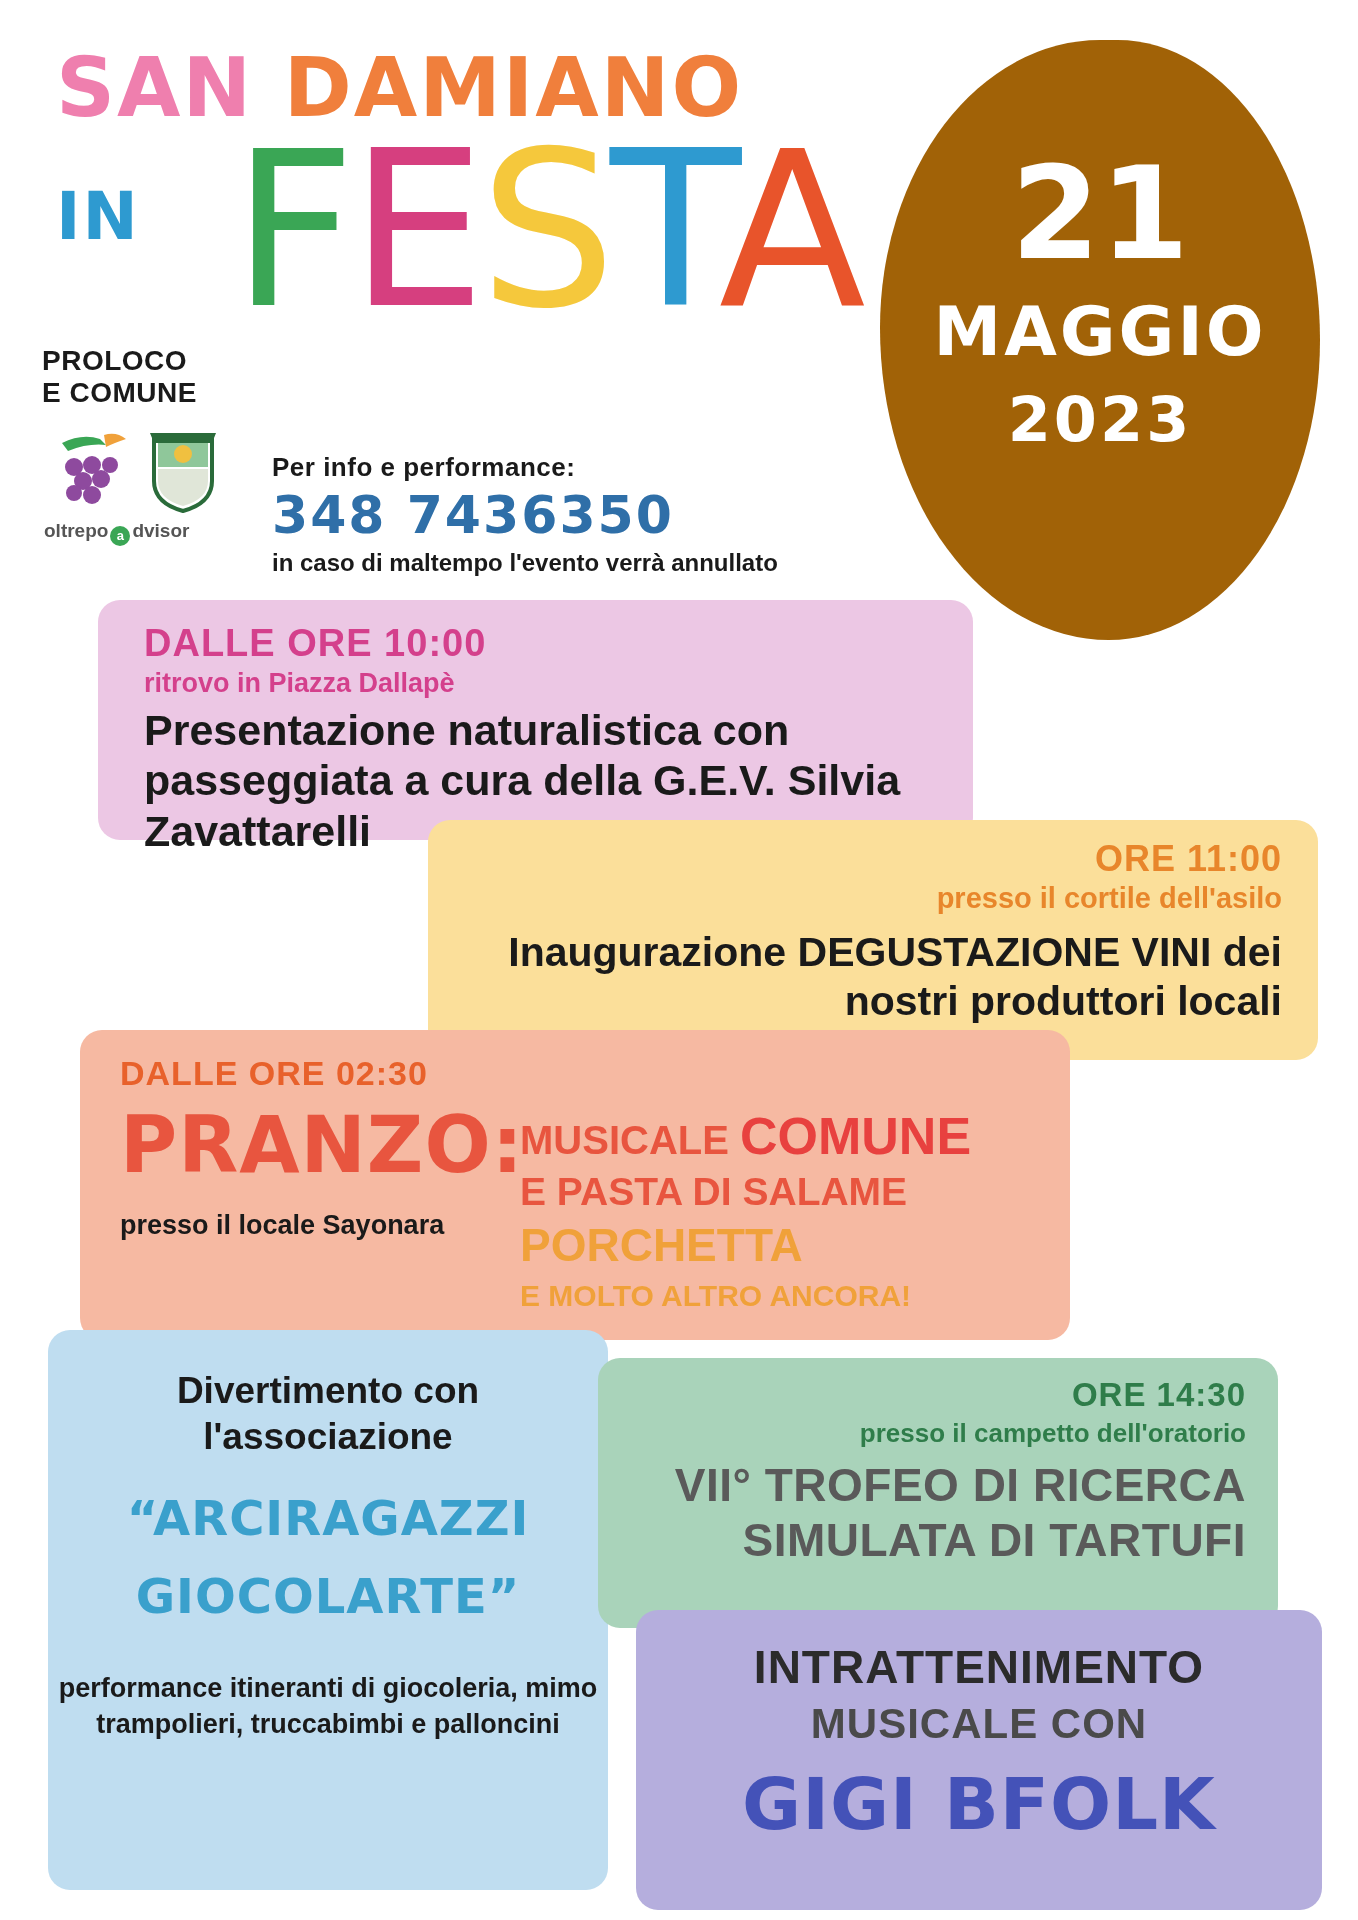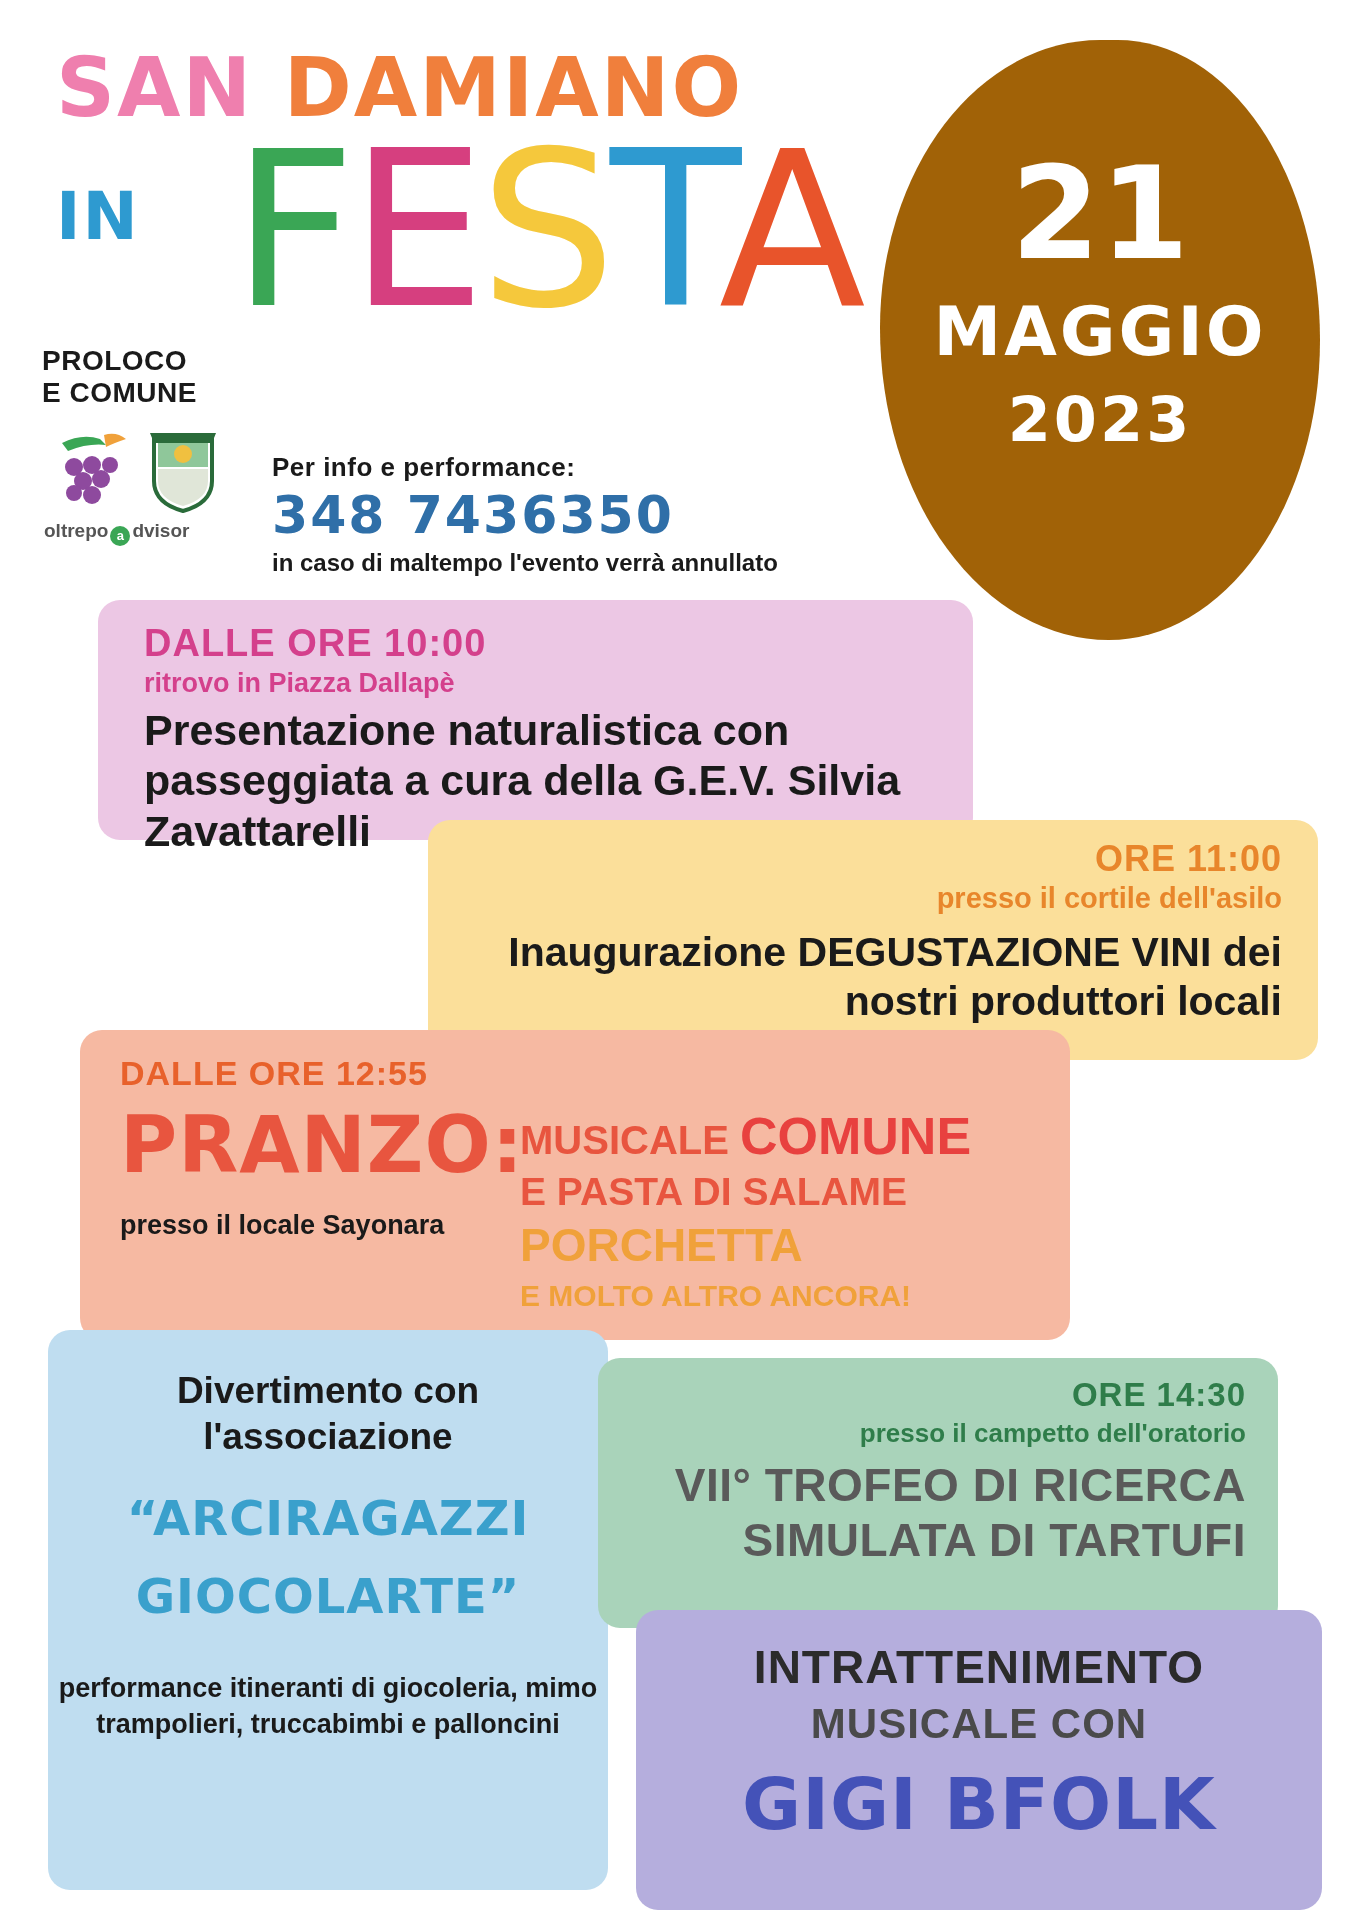--- a/index.html
+++ b/index.html
@@ -237,21 +237,21 @@
     <div class="body">Presentazione naturalistica con passeggiata a cura della G.E.V. Silvia Zavattarelli</div>
   </div>
 
   <div class="block b-yellow">
     <div class="time">ORE 11:00</div>
     <div class="sub">presso il cortile dell'asilo</div>
     <div class="body">Inaugurazione DEGUSTAZIONE VINI dei nostri produttori locali</div>
   </div>
 
   <div class="block b-salmon">
-    <div class="time">DALLE ORE 12:55</div>
+    <div class="time">DALLE ORE 02:30</div>
     <div class="pranzo">PRANZO:</div>
     <div class="place">presso il locale Sayonara</div>
     <div class="menu">
       <div class="m1"><span>MUSICALE </span><b>COMUNE</b></div>
       <div class="m2">E PASTA DI SALAME</div>
       <div class="m3">PORCHETTA</div>
       <div class="m4">E MOLTO ALTRO ANCORA!</div>
     </div>
   </div>
 

